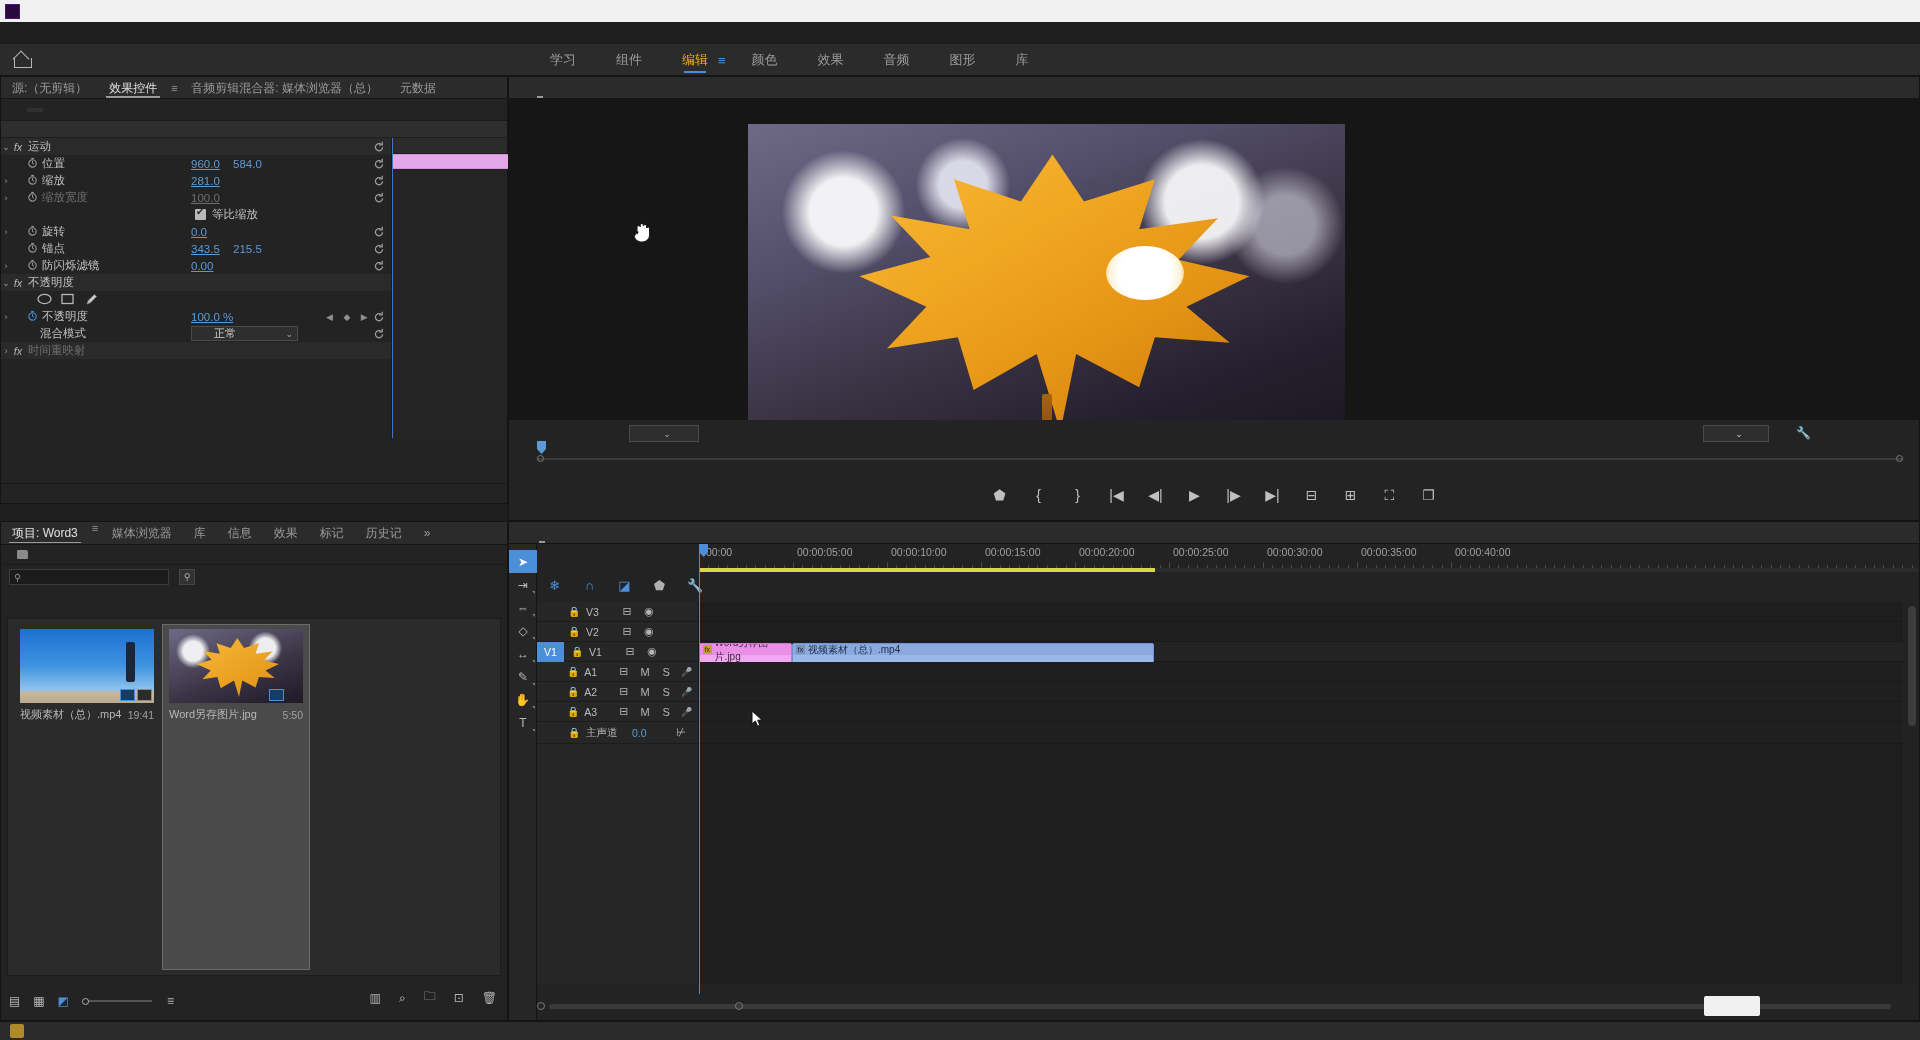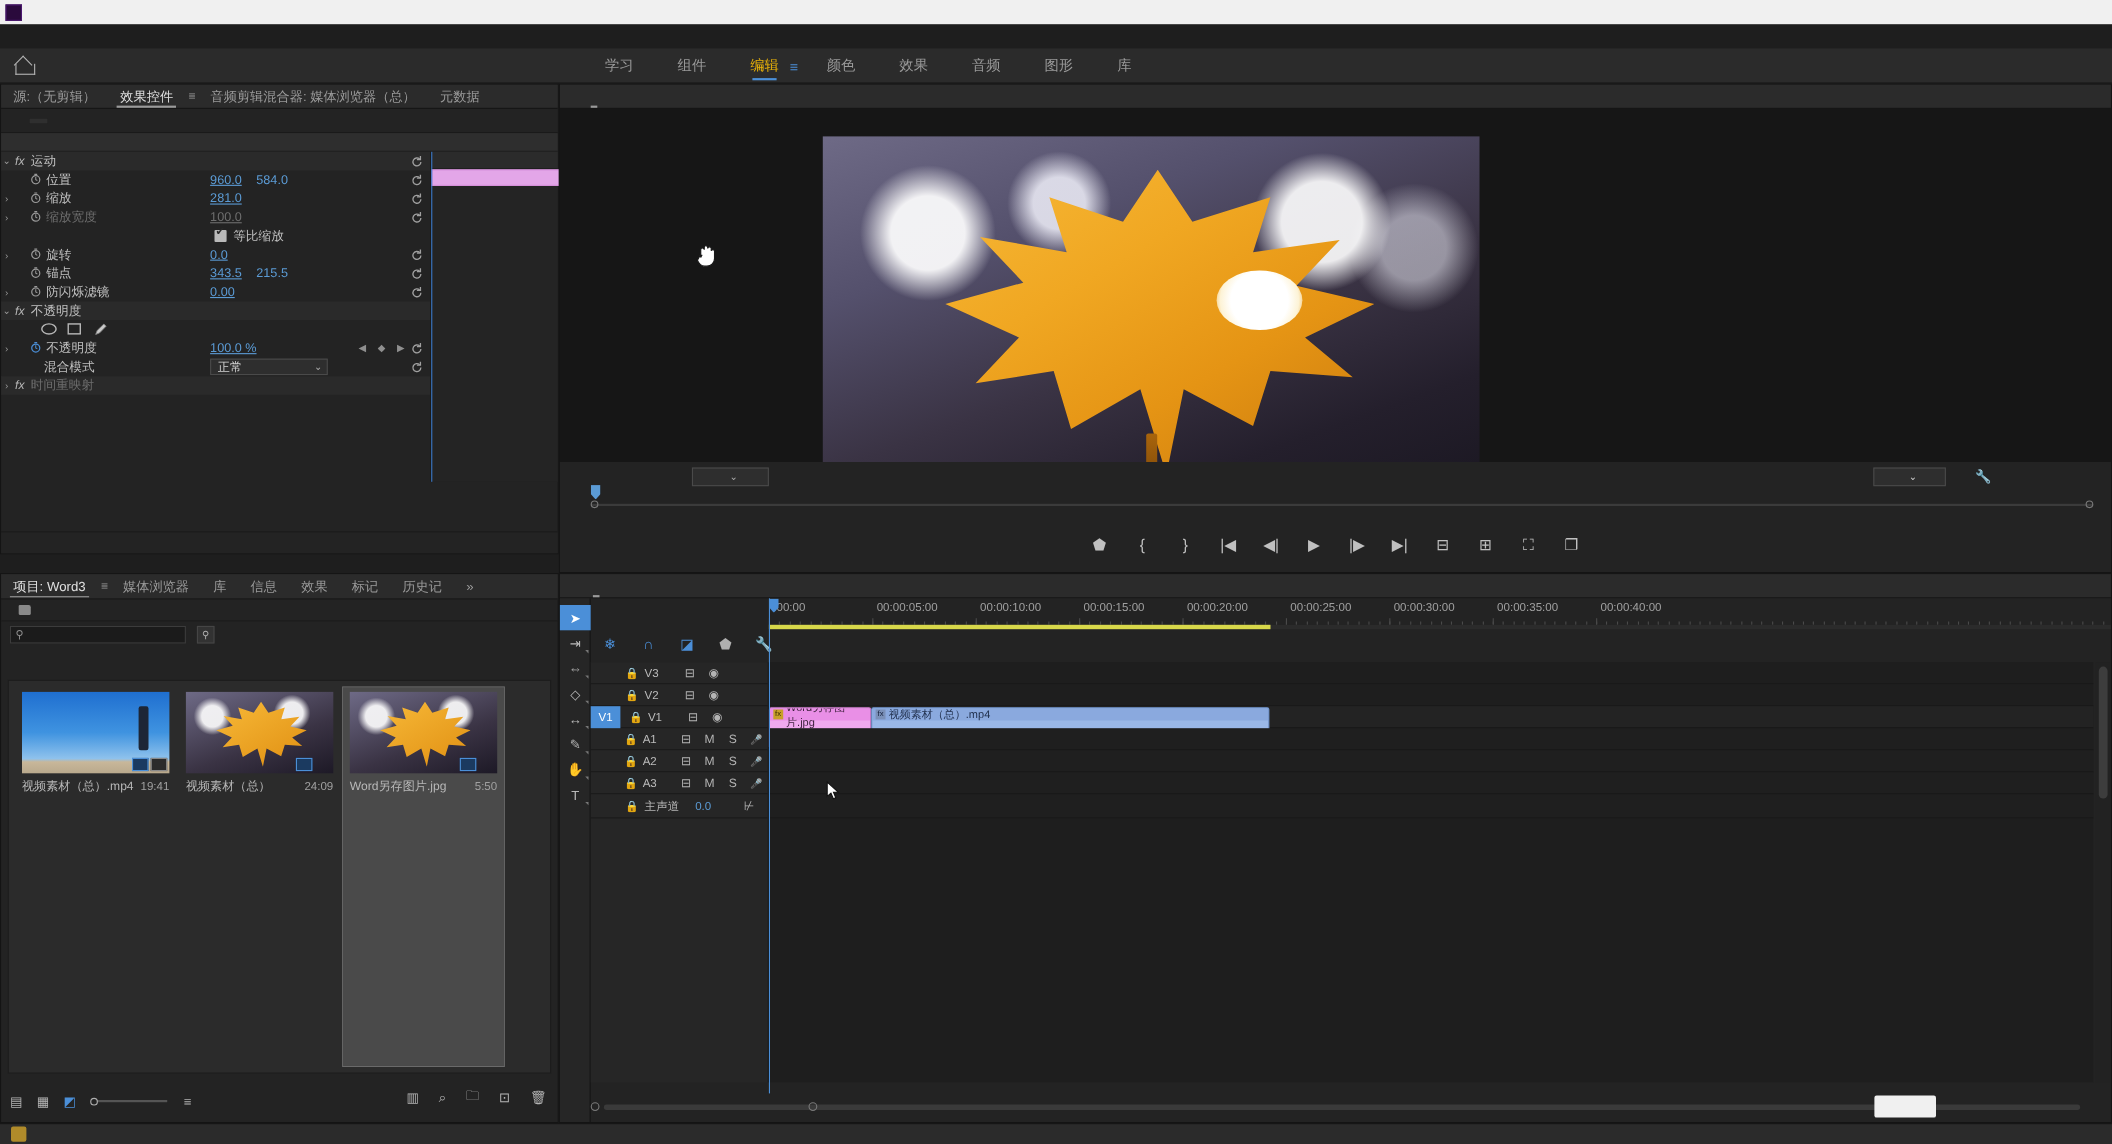--- a/index.html
+++ b/index.html
@@ -80,21 +80,21 @@
   .row .v1.dim, .row .v2.dim { color:#6e6e6e; }
   .reset-ico { position:absolute; left:372px; width:12px; height:12px; color:#9a9a9a; font-size:11px; }
   .hdr-row { background:#2a2a2a; }
   .chk { width:11px; height:11px; background:#b9b9b9; display:inline-block;
     position:relative; border-radius:1px; }
   .chk::after { content:"✔"; position:absolute; left:1px; top:-3px; font-size:10px; color:#2a2a2a; }
   .mask-ico { width:15px; height:13px; margin-right:9px; display:inline-block; }
   .kf-nav { position:absolute; left:325px; color:#8f8f8f; font-size:9px; letter-spacing:4px; }
   .blend-select { position:absolute; left:190px; width:107px; height:15px; background:#2e2e2e;
     border:1px solid #4a4a4a; color:#d0d0d0; font-size:11px; display:flex;
-    align-items:center; padding-left:6px; }
+    align-items:center; padding-left:22px; }
   .blend-select .cv { margin-left:auto; margin-right:4px; color:#aaa; font-size:9px; }
 
   
   .ec-ruler { height:16px; background:#2b2b2b; border-bottom:1px solid #1a1a1a; position:relative; }
   .ec-ruler span { position:absolute; top:2px; color:#9a9a9a; font-size:10.5px; }
   .ec-kclip { position:absolute; left:0; top:16px; height:15px; width:118px;
     background:#e3a6e8; border:1px solid #d68fdb; color:#3a2040; font-size:10.5px;
     line-height:14px; padding-left:4px; overflow:hidden; }
   .ec-playhead { position:absolute; top:0; bottom:0; width:1px; background:#3a78c8; }
   .ec-bottombar { position:absolute; left:0; bottom:0; width:100%; height:20px;
@@ -147,21 +147,21 @@
     border-radius:50%; }
   .pm-dot-r { position:absolute; right:0; top:2px; width:7px; height:7px; border:1px solid #7a7a7a;
     border-radius:50%; }
   .pm-tools { position:absolute; left:0; bottom:10px; width:100%; height:30px;
     display:flex; align-items:center; justify-content:center; gap:21px; }
   .pm-tool { color:#c0c0c0; font-size:14px; width:18px; text-align:center; }
   .pm-plus { position:absolute; right:10px; bottom:16px; color:#c0c0c0; font-size:16px; }
 
   
   #project-panel { left:0; top:521px; width:508px; height:500px; }
-  .pp-tabs { height:23px; background:#2b2b2b; display:flex; align-items:center;
+  .pp-tabs { height:23px; background:#2b2b2b; display:flex; align-items:flex-start;
     border-bottom:1px solid #141414; }
   .pp-crumb { height:20px; display:flex; align-items:center; padding-left:16px;
     color:#9a9a9a; font-size:11.5px; border-bottom:1px solid #1c1c1c; }
   .pp-crumb .folder { width:11px; height:9px; background:#8a8a8a; margin-right:6px;
     border-radius:1px 2px 1px 1px; }
   .pp-searchrow { height:24px; display:flex; align-items:center; padding:0 8px; position:relative; }
   .pp-search { width:160px; height:16px; background:#1b1b1b; border:1px solid #3c3c3c;
     display:flex; align-items:center; padding-left:4px; }
   .pp-search .mag { color:#8f8f8f; font-size:10px; }
   .pp-filterbtn { margin-left:10px; width:16px; height:16px; background:#323232;
@@ -589,30 +589,20 @@
     <div class="pp-grid" id="ppgrid">
         <div class="bin-item">
           <div class="bin-thumb thumb-sky">
             <div class="person"></div>
             <div class="thumb-badge" style="right:19px"></div>
             <div class="thumb-badge b2" style="right:2px"></div>
           </div>
           <div class="bin-label">
             <span>视频素材（总）.mp4</span>
             <span class="bin-dur">19:41</span>
-          </div>
-        </div>
-        <div class="bin-item">
-          <div class="bin-thumb thumb-leaf">
-            <div class="mini-leaf"></div>
-            <div class="thumb-badge" style="right:19px"></div>
-          </div>
-          <div class="bin-label">
-            <span>视频素材（总）</span>
-            <span class="bin-dur">24:09</span>
           </div>
         </div>
         <div class="bin-item selected">
           <div class="bin-thumb thumb-leaf">
             <div class="mini-leaf"></div>
             <div class="thumb-badge" style="right:19px"></div>
           </div>
           <div class="bin-label">
             <span>Word另存图片.jpg</span>
             <span class="bin-dur">5:50</span>

